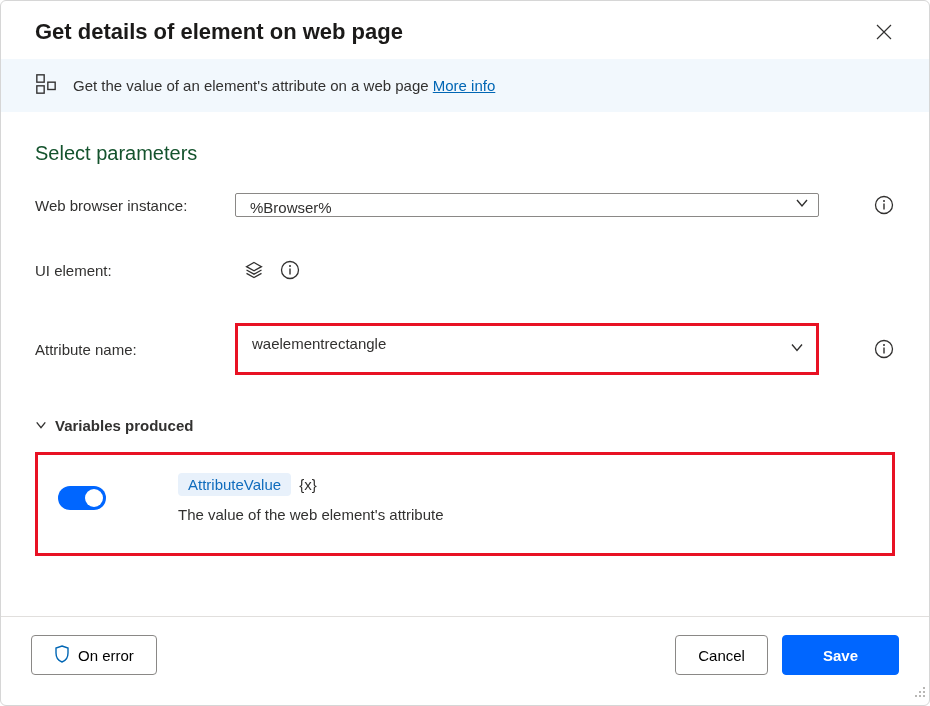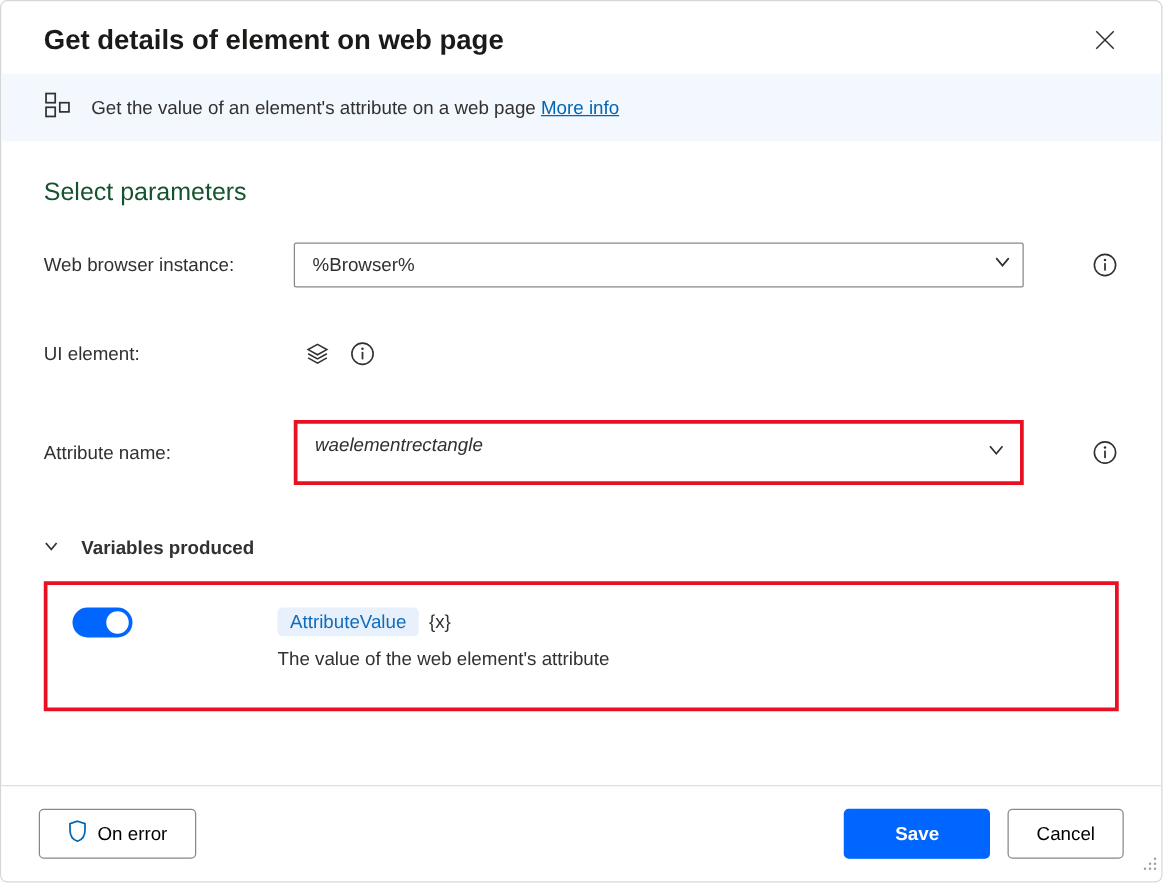--- a/index.html
+++ b/index.html
@@ -63,29 +63,29 @@
     flex-shrink: 0;
   }
   .input-wrap {
     flex: 1;
     position: relative;
     display: flex;
     align-items: center;
   }
   .select-box {
     width: 100%;
-    height: 36px;
+    height: 24px;
     border: 1px solid #8a8886;
     border-radius: 2px;
     padding: 0 38px 0 14px;
     font-size: 15px;
     color: #323130;
     background: #fff;
     display: flex;
-    align-items: center;
+    align-items: flex-end;
     overflow: hidden;
     white-space: nowrap;
     cursor: pointer;
   }
   .chevron {
     position: absolute;
     right: 10px;
     top: 50%;
     transform: translateY(-50%);
     pointer-events: none;
@@ -105,35 +105,34 @@
   }
   .red-border { border: 3px solid #e81123 !important; border-radius:0; }
   .attr-wrap { position:relative; flex:1; }
   .attr-inner {
     height: 46px;
     padding: 0 38px 12px 14px;
     font-size: 15px;
     display:flex; align-items:center;
     color:#323130;
     cursor:pointer;
-    font-style:italic;
   }
   .attr-inner .chevron { right: 12px; }
   .vars-header {
-    display:flex; align-items:center; gap:18px;
+    display:flex; align-items:center; gap:8px;
     font-size:15px; font-weight:600;
     color:#323130;
     margin-bottom:18px;
     cursor:pointer;
   }
   .vars-box {
     border:3px solid #e81123;
     padding: 18px 20px 30px 20px;
   }
-  .var-row { display:flex; gap:116px; align-items:flex-start; }
+  .var-row { display:flex; gap:72px; align-items:center; }
   .toggle {
     width:48px; height:24px;
     background:#0066ff;
     border-radius:12px;
     position:relative;
     cursor:pointer;
     flex-shrink:0;
   }
   .toggle::after {
     content:"";
@@ -149,21 +148,21 @@
     background:#e8f1fb;
     color:#0f6cbd;
     padding:3px 10px;
     border-radius:4px;
     font-size:15px;
   }
   .var-brace { color:#323130; font-size:15px; }
   .var-desc { font-size:15px; color:#323130; }
   .footer {
     position:absolute;
-    left:0; right:0; bottom:0;
+    left:0; right:0; bottom:12px;
     border-top:1px solid #e1dfdd;
     padding: 18px 30px;
     display:flex;
     justify-content:space-between;
     align-items:center;
     background:#fff;
   }
   .btn {
     height:40px;
     padding:0 22px;
@@ -307,22 +306,22 @@
 <div class="footer">
   <button class="btn">
     <span>
       <svg width="16" height="18" viewBox="0 0 16 18" fill="none" stroke="#0066b4" stroke-width="1.4">
           <path d="M8 1 L14 3 V8 C14 13 11 16 8 17 C5 16 2 13 2 8 V3 Z"></path>
         </svg>
     </span>
     <span>On error</span>
   </button>
   <div class="footer-right">
+    <button class="btn">Cancel</button>
     <button class="btn btn-primary">Save</button>
-    <button class="btn">Cancel</button>
   </div>
 </div>
 
 <div class="resize-grip">
   <svg width="12" height="12" viewBox="0 0 12 12">
       <circle cx="10" cy="2" r="1" fill="currentColor"></circle>
       <circle cx="6" cy="6" r="1" fill="currentColor"></circle>
       <circle cx="10" cy="6" r="1" fill="currentColor"></circle>
       <circle cx="2" cy="10" r="1" fill="currentColor"></circle>
       <circle cx="6" cy="10" r="1" fill="currentColor"></circle>

